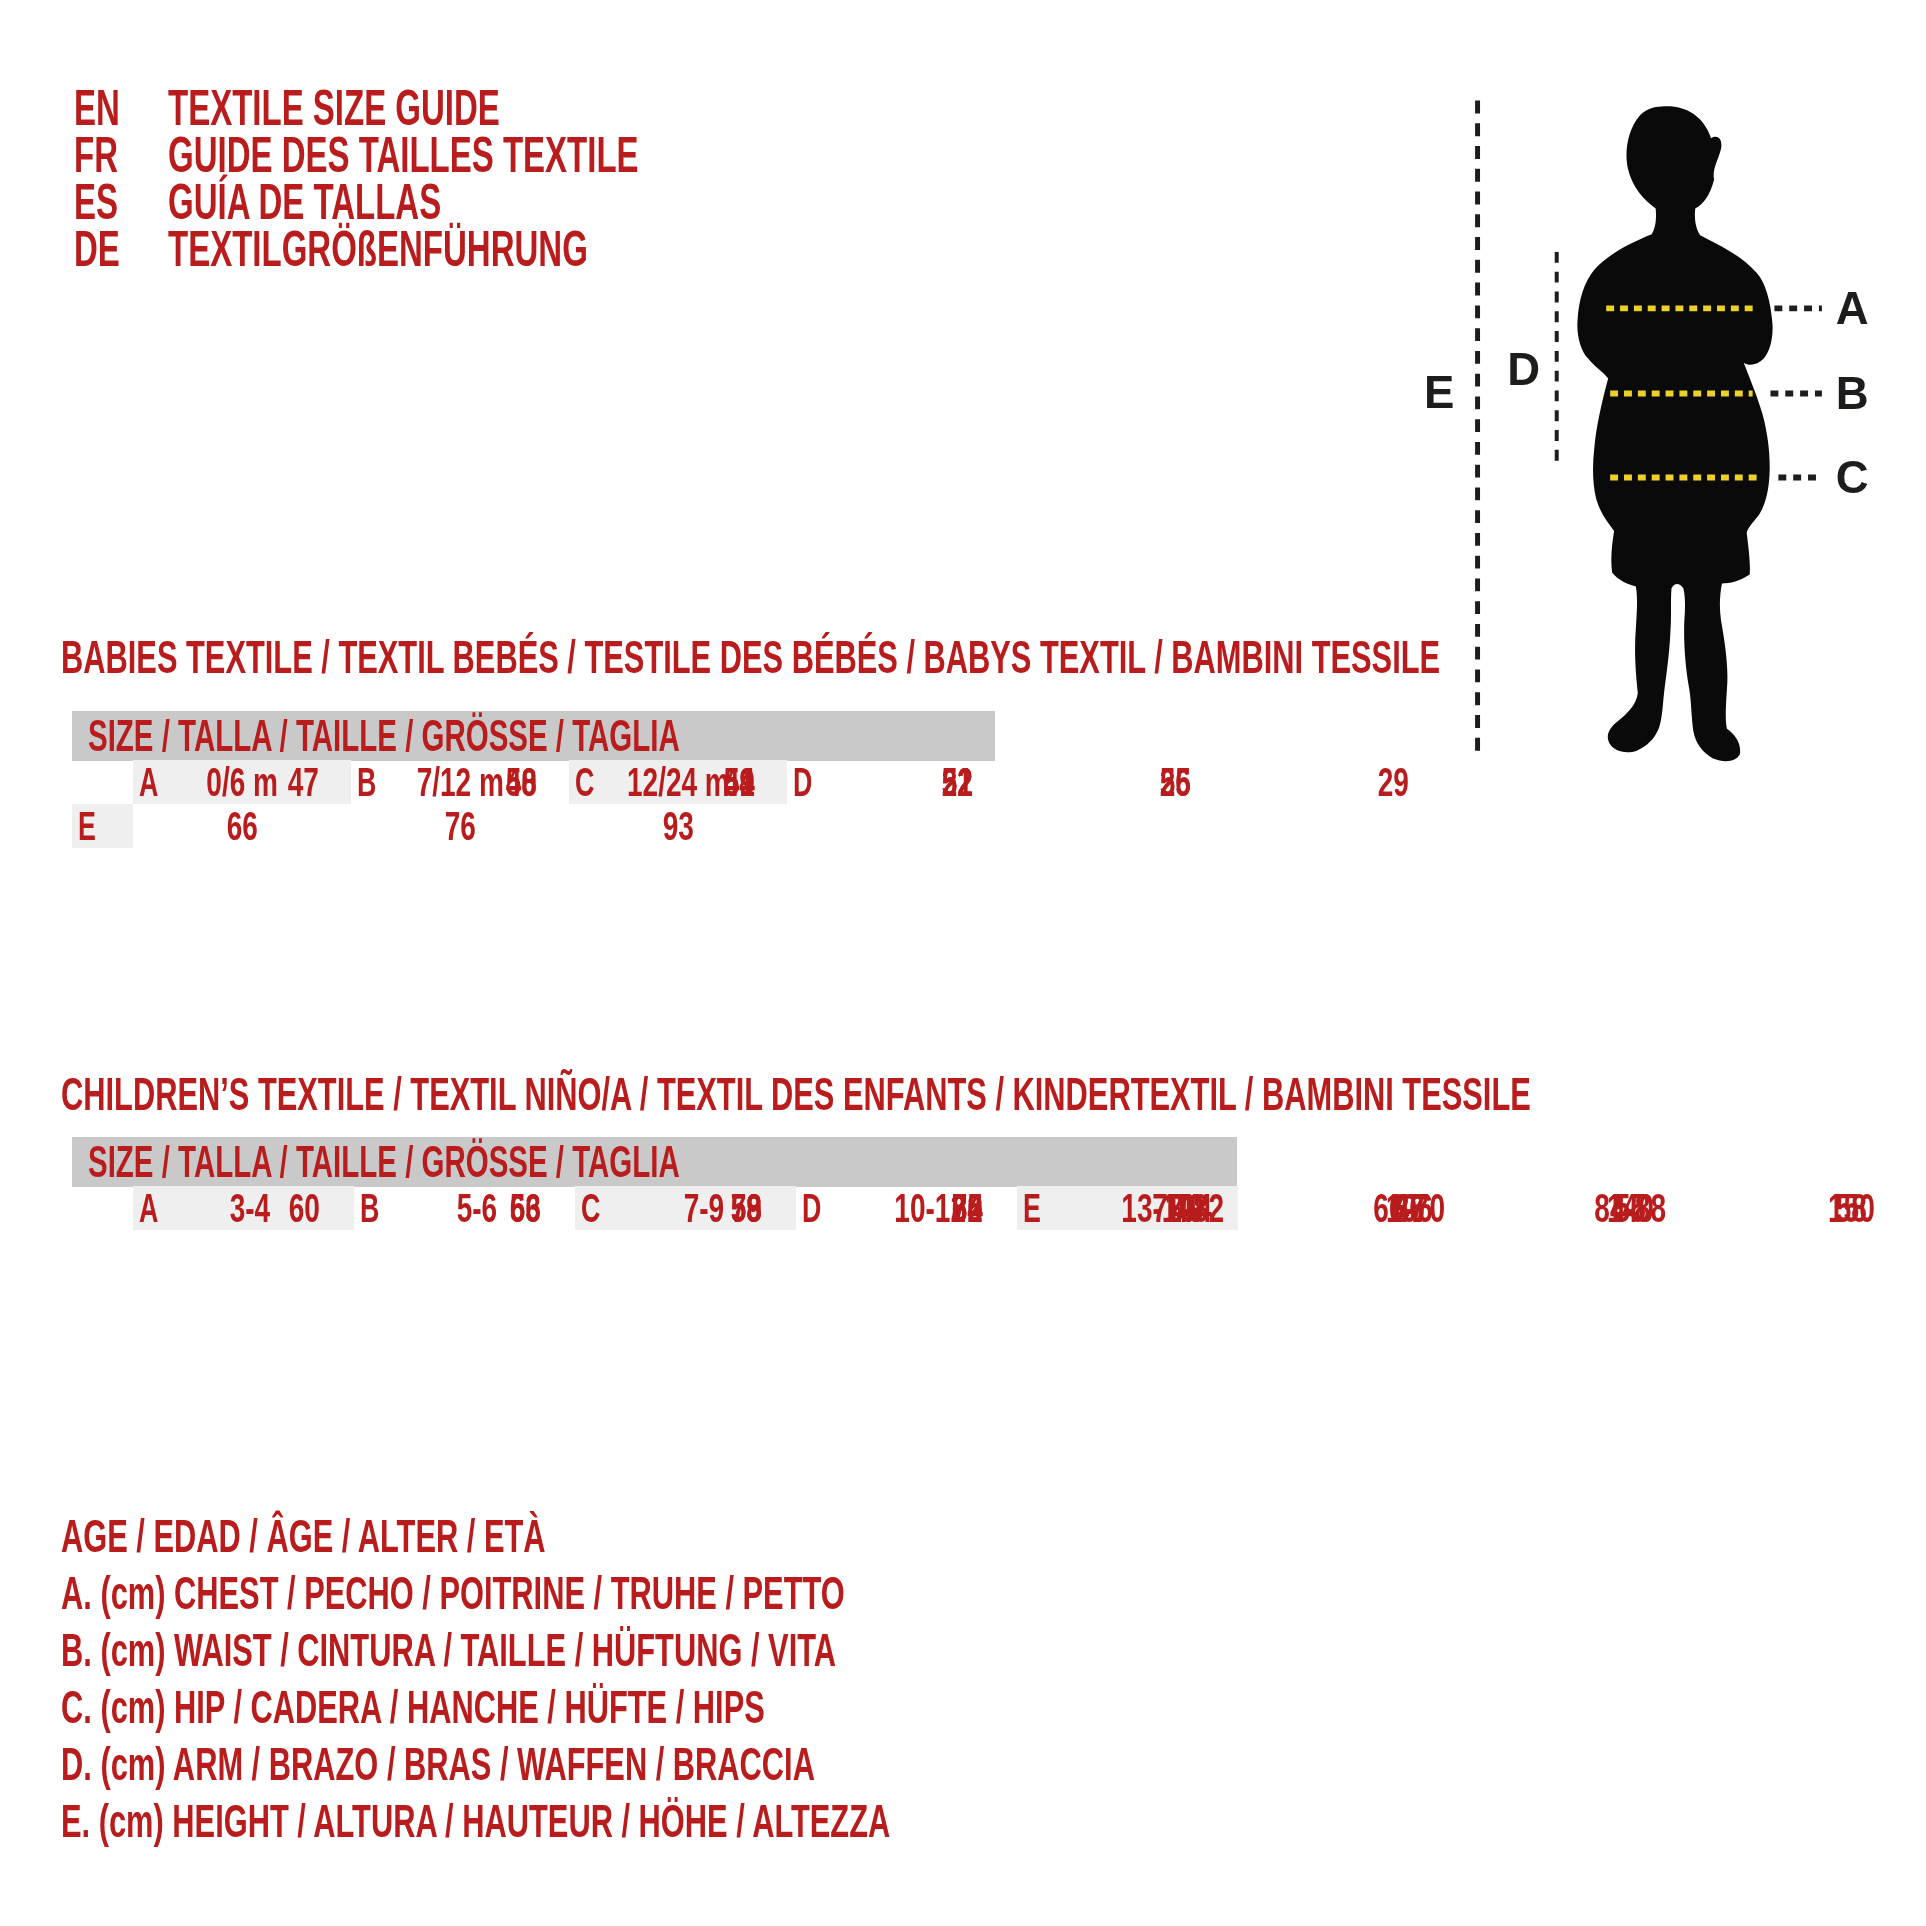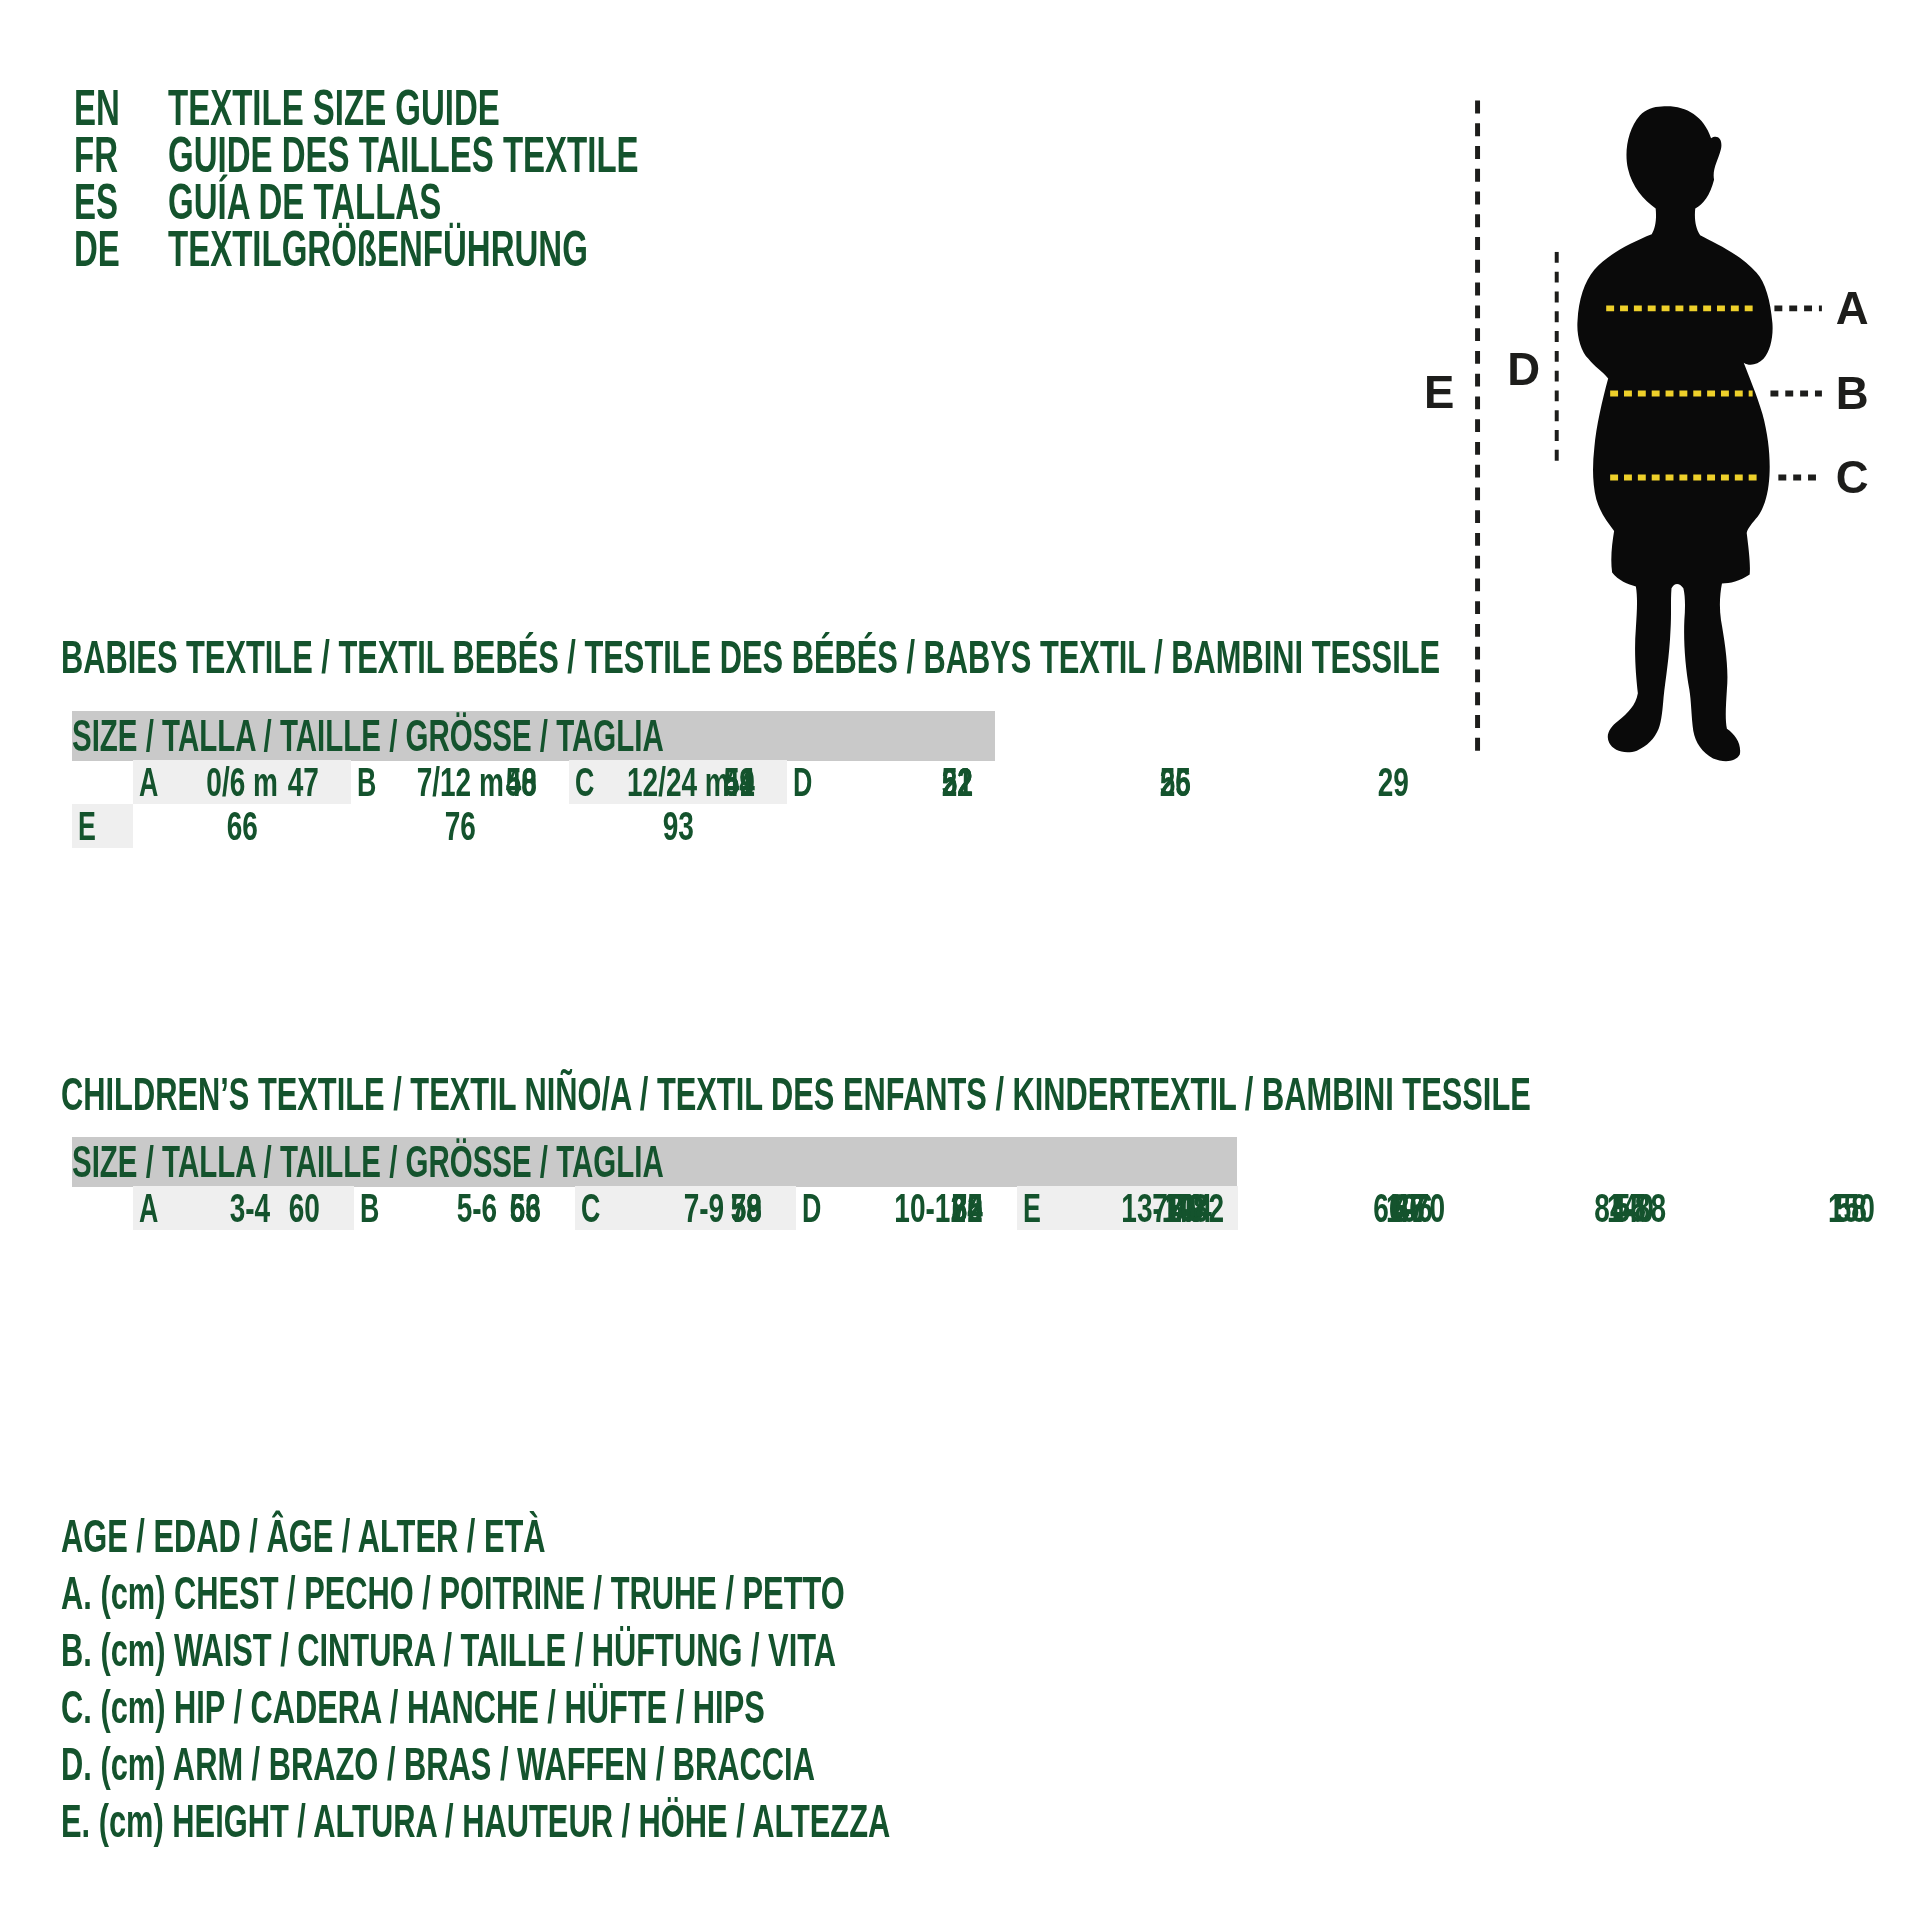--- a/index.html
+++ b/index.html
@@ -1,29 +1,29 @@
 <!DOCTYPE html>
 <html><head>
 <meta charset="utf-8">
 <style>
   html,body{margin:0;padding:0;background:#fff;}
   #page{position:relative;width:1927px;height:1915px;background:#ffffff;overflow:hidden;
-        font-family:"Liberation Sans","DejaVu Sans",sans-serif;color:#14532d;font-weight:700;}
+        font-family:"Liberation Sans","DejaVu Sans",sans-serif;color:#b91c1c;font-weight:700;}
   .abs{position:absolute;}
   
   .cx{display:inline-block;white-space:nowrap;transform:scaleX(.67);transform-origin:0 50%;}
   .cxl{display:inline-block;white-space:nowrap;transform:scaleX(.66);transform-origin:0 50%;}
   .cxc{display:inline-block;white-space:nowrap;transform:scaleX(.70);transform-origin:50% 50%;}
   
   .lang-row{display:flex;align-items:center;height:47px;font-size:50px;}
   .lang-code{width:94px;flex:0 0 94px;}
   
   .sec-heading{display:flex;align-items:center;height:46px;font-size:46px;}
   
-  .size-bar{background:#c9c9c9;display:flex;align-items:center;padding-left:0;
+  .size-bar{background:#c9c9c9;display:flex;align-items:center;padding-left:16px;
             box-sizing:border-box;font-size:44px;}
   
   .tgrid{display:grid;}
   .trow{display:grid;grid-template-columns:inherit;}
   .tlabel{display:flex;align-items:center;padding-left:6px;font-size:40px;}
   .tcell{display:flex;align-items:center;justify-content:center;font-size:40px;}
   .stripe{background:#efefef;}
   
   .legend-row{display:flex;align-items:center;height:57px;font-size:46px;}
   

